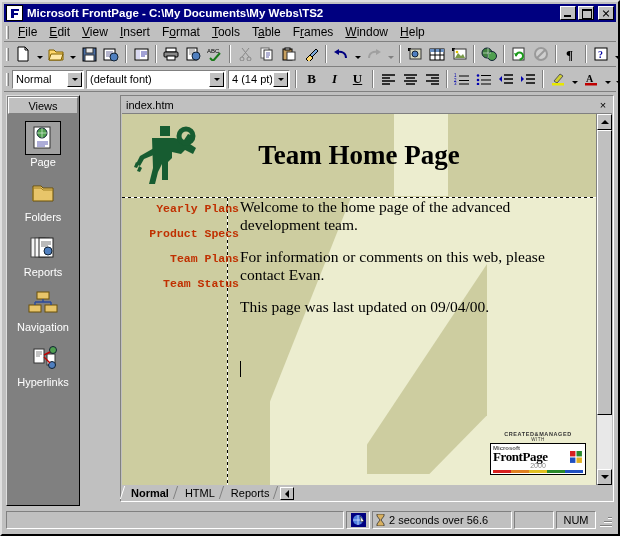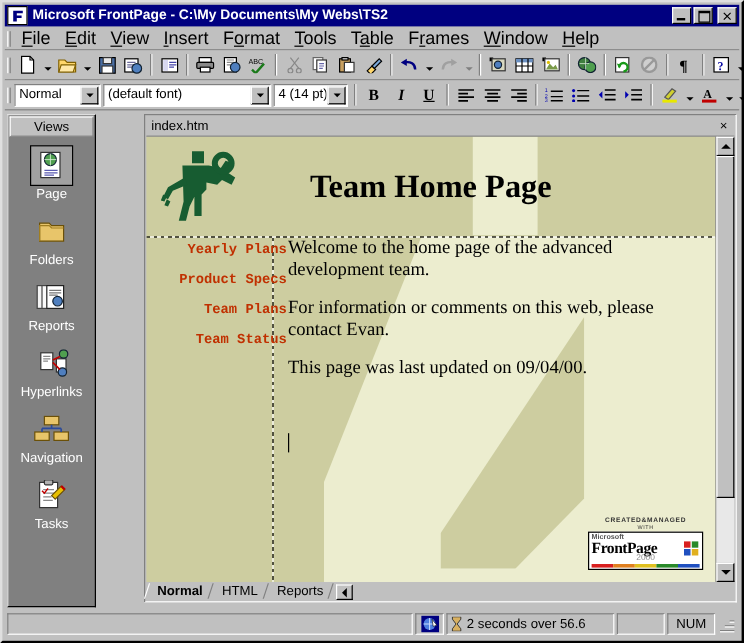--- a/index.html
+++ b/index.html
@@ -52,21 +52,21 @@
     position:absolute;left:2px;top:21px;right:2px;height:18px;
     background:#c0c0c0;display:flex;align-items:center;
     border-bottom:1px solid #808080;
   }
   .grip{
     width:3px;height:13px;margin:0 3px 0 2px;
     border-left:1px solid #fff;border-right:1px solid #808080;
     box-sizing:border-box;flex:0 0 auto;
   }
   .menu-item{
-    padding:1px 6px;font-size:15px;color:#000;white-space:nowrap;cursor:default;
+    padding:1px 6px;font-size:12px;color:#000;white-space:nowrap;cursor:default;
   }
   .menu-item u{text-decoration:underline;}
 
   
   .toolbar{
     position:absolute;left:2px;right:2px;background:#c0c0c0;
     display:flex;align-items:center;
     border-bottom:1px solid #808080;
     box-sizing:border-box;
   }
@@ -665,56 +665,43 @@
               <path d="M12 6h10M12 8h10M12 10h7" stroke="#777"></path>
               <circle cx="19" cy="15" r="4" fill="#4f7fbf" stroke="#123"></circle>
             </svg>
         </div>
         <div class="view-lbl">Reports</div>
       </div>
 
       <div class="view-item">
         <div class="view-ico">
           <svg width="30" height="24" viewBox="0 0 30 24">
+              <rect x="9" y="1" width="12" height="7" fill="#e8c56a" stroke="#6b5008"></rect>
+              <rect x="1" y="14" width="12" height="7" fill="#e8c56a" stroke="#6b5008"></rect>
+              <rect x="17" y="14" width="12" height="7" fill="#e8c56a" stroke="#6b5008"></rect>
+              <path d="M15 8v3M7 11h16M7 11v3M23 11v3" stroke="#2a4a9a" stroke-width="1.4"></path>
+            </svg>
+        </div>
+        <div class="view-lbl">Navigation</div>
+      </div>
+
+      <div class="view-item">
+        <div class="view-ico">
+          <svg width="30" height="24" viewBox="0 0 30 24">
               <rect x="6" y="3" width="10" height="14" fill="#fff" stroke="#333"></rect>
               <path d="M8 6h6M8 8h6M8 10h4" stroke="#888"></path>
               <rect x="19" y="8" width="8" height="11" fill="#fff" stroke="#333"></rect>
               <circle cx="25" cy="4" r="3.5" fill="#4f9f4f" stroke="#123"></circle>
               <circle cx="24" cy="19" r="3.5" fill="#4f7fbf" stroke="#123"></circle>
               <path d="M16 9l6-3M16 11l6 6" stroke="#c00000" stroke-width="1.4"></path>
             </svg>
         </div>
         <div class="view-lbl">Hyperlinks</div>
       </div>
 
-      <div class="view-item">
-        <div class="view-ico">
-          <svg width="30" height="24" viewBox="0 0 30 24">
-              <rect x="9" y="1" width="12" height="7" fill="#e8c56a" stroke="#6b5008"></rect>
-              <rect x="1" y="14" width="12" height="7" fill="#e8c56a" stroke="#6b5008"></rect>
-              <rect x="17" y="14" width="12" height="7" fill="#e8c56a" stroke="#6b5008"></rect>
-              <path d="M15 8v3M7 11h16M7 11v3M23 11v3" stroke="#2a4a9a" stroke-width="1.4"></path>
-            </svg>
-        </div>
-        <div class="view-lbl">Navigation</div>
-      </div>
-
-      <div class="view-item">
-        <div class="view-ico">
-          <svg width="26" height="26" viewBox="0 0 26 26">
-              <rect x="3" y="2" width="15" height="21" fill="#fff" stroke="#333"></rect>
-              <rect x="7" y="0" width="7" height="4" rx="1" fill="#b0b0b0" stroke="#333"></rect>
-              <path d="M6 8h9M6 11h9M6 14h7M6 17h8" stroke="#888"></path>
-              <path d="M5 9l2 2 3-4" stroke="#c00000" stroke-width="1.2" fill="none"></path>
-              <path d="M13 13l8-8 3 3-8 8z" fill="#e8c000" stroke="#6b5008"></path>
-              <path d="M21 5l3 3" stroke="#c00000" stroke-width="2"></path>
-            </svg>
-        </div>
-        <div class="view-lbl">Tasks</div>
-      </div>
     </div>
   </div>
 
   <div class="docwin">
 
     <div class="doctab">
       <span class="name">index.htm</span>
       <span class="x">×</span>
     </div>
 

